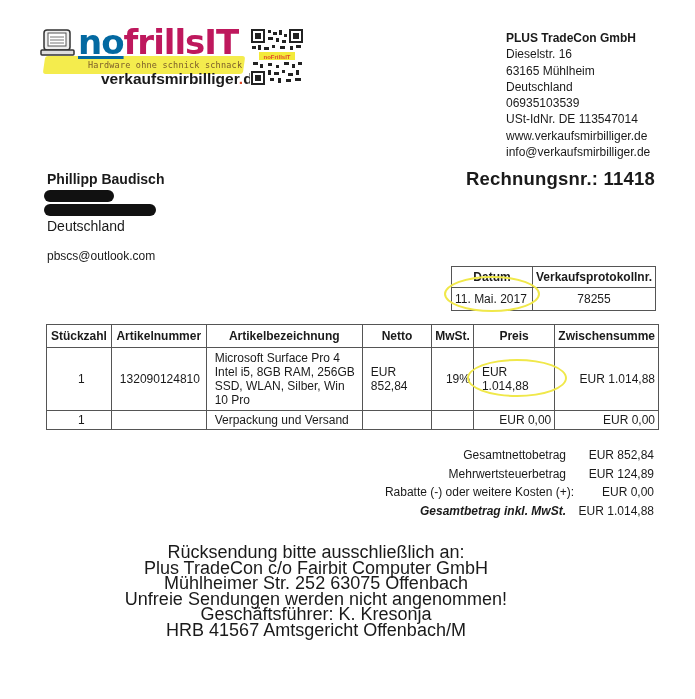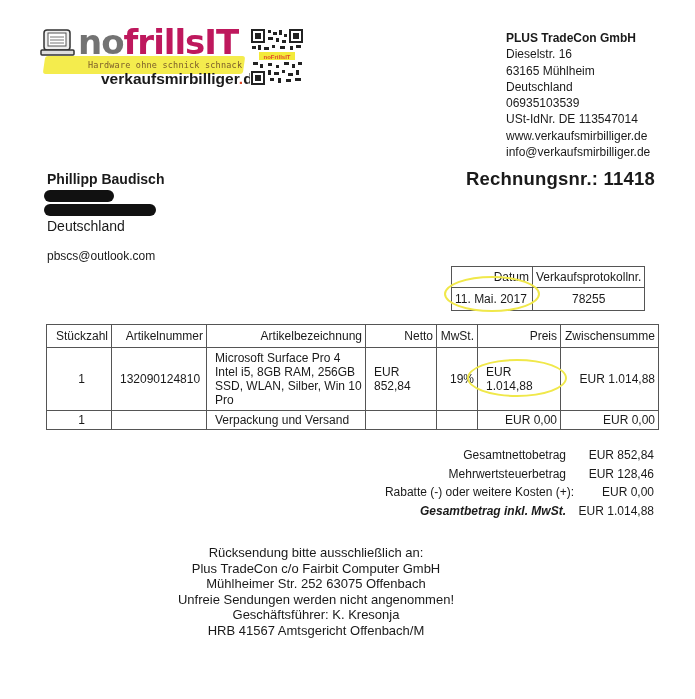--- a/index.html
+++ b/index.html
@@ -7,21 +7,21 @@
          font-family:"Liberation Sans", sans-serif; color:#1a1a1a; }
   .abs { position:absolute; }
 
   
   .logo { left:36px; top:26px; width:210px; height:62px; }
   .logo .hl { position:absolute; left:8px; top:30px; width:200px; height:18px;
               background:#f3ea3a; transform:skewX(-8deg); border-radius:3px; opacity:.9; }
   .logo .laptop { position:absolute; left:4px; top:2px; width:36px; height:30px; }
   .logo .brand { position:absolute; left:42px; top:-4px; font-size:34px; font-weight:bold;
                  letter-spacing:-1px; font-family:"DejaVu Sans", sans-serif; line-height:40px; }
-  .logo .brand .no { color:#737373; }
+  .logo .brand .no { color:#0369a1;text-decoration:underline; }
   .logo .brand .rest { color:#be185d; }
   .logo .tag { position:absolute; left:52px; top:34px; font-family:"DejaVu Sans Mono", monospace;
                font-size:8.5px; color:#7a5b2a; letter-spacing:0.2px; }
   .logo .site { position:absolute; left:36px; top:44px; font-size:15.5px; font-weight:bold; color:#1a1a1a;margin-left:29px; }
   .logo .site .dot { color:#e04a2a; }
 
   .qr { left:250px; top:28px; width:54px; height:58px; }
 
   
   .seller { left:506px; top:30px; font-size:12px; line-height:16.3px; }
@@ -30,41 +30,41 @@
   
   .buyer { left:47px; top:171px; font-size:14px; line-height:16.5px; }
   .buyer .name { font-weight:bold; }
   .redact { display:block; height:12px; background:#111; border-radius:6px; margin:2px 0 2px -3px; }
   .email { left:47px; top:249px; font-size:12px; }
 
   .invno { left:466px; top:168px; font-size:18.5px; font-weight:bold; letter-spacing:0.2px; }
 
   table { border-collapse:collapse; font-size:12px; }
   td, th { border:1px solid #555; padding:2px 3px; }
-  th { text-align:right; font-weight:normal; }
+  th { text-align:center; font-weight:bold; }
 
   .meta { left:451px; top:266px; }
   .meta th { height:16px; }
   .meta td { height:18px;margin-top:22px; }
 
   .items { left:46px; top:324px; width:613px; }
   .items th { height:18px; white-space:nowrap; }
   .items td { vertical-align:middle;padding-left:8px; }
   .r { text-align:right; }
   .c { text-align:center; }
 
   .circle { position:absolute; border:2.5px solid #f0e84a; border-radius:50%; }
 
   .totals { right:41px; top:446px; font-size:12px; line-height:18.5px; }
   .totals .row { display:flex; justify-content:flex-end; }
   .totals .lbl { text-align:center; }
   .totals .val { width:88px; text-align:right; }
   .totals .bold { font-weight:bold;font-style:italic; }
 
-  .footer { left:0; top:545px; width:632px; text-align:center; font-size:13px; line-height:15.6px; }
+  .footer { left:0; top:545px; width:632px; text-align:center; font-size:18px; line-height:15.6px; }
 </style>
 </head>
 <body>
 
 <div class="abs logo">
   <div class="hl"></div>
   <svg class="laptop" viewBox="0 0 36 30">
     <rect x="4" y="2" width="26" height="20" rx="3" fill="#eee" stroke="#333" stroke-width="1.5"></rect>
     <rect x="8" y="5" width="18" height="13" fill="#fff" stroke="#555" stroke-width="1"></rect>
     <path d="M10 9 h14 M10 12 h14 M10 15 h14" stroke="#777" stroke-width="1"></path>
@@ -190,21 +190,21 @@
   </table>
 <div class="circle" style="left:467px;top:359px;width:96px;height:34px;"></div>
 
 <div class="abs totals">
   <div class="row">
     <span class="lbl">Gesamtnettobetrag</span>
     <span class="val">EUR 852,84</span>
   </div>
   <div class="row">
     <span class="lbl">Mehrwertsteuerbetrag</span>
-    <span class="val">EUR 128,46</span>
+    <span class="val">EUR 124,89</span>
   </div>
   <div class="row" style="">
     <span class="lbl">Rabatte (-) oder weitere Kosten (+):</span>
     <span class="val" style="width:80px">EUR 0,00</span>
   </div>
   <div class="row">
     <span class="lbl bold">Gesamtbetrag inkl. MwSt.</span>
     <span class="val">EUR 1.014,88</span>
   </div>
 </div>

